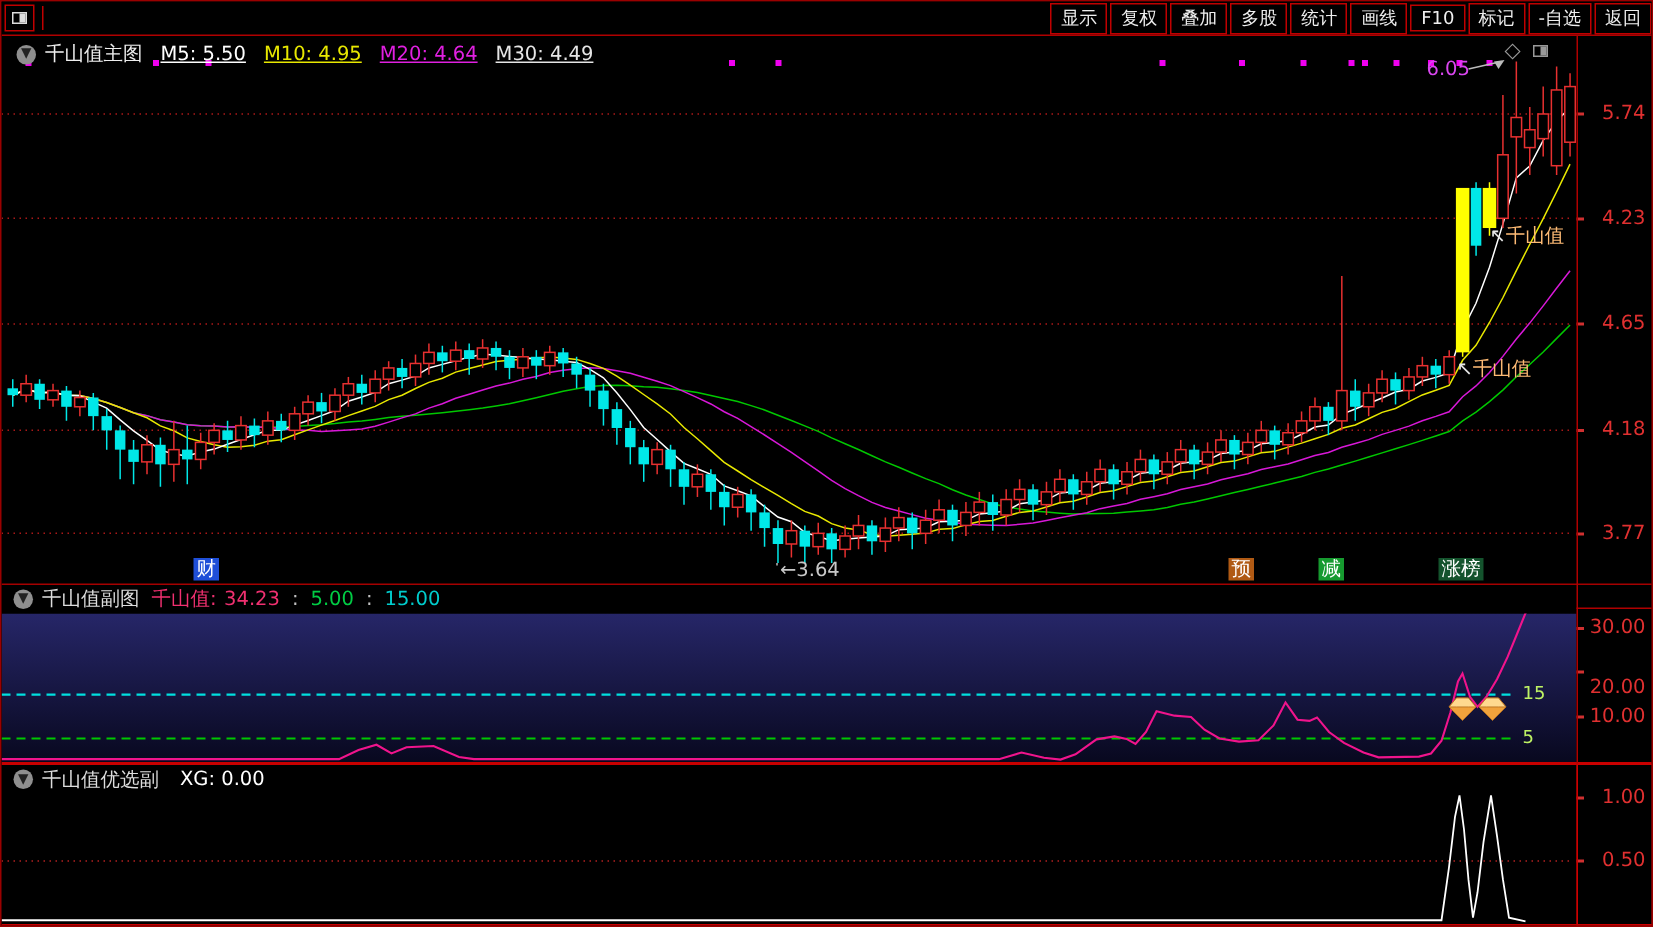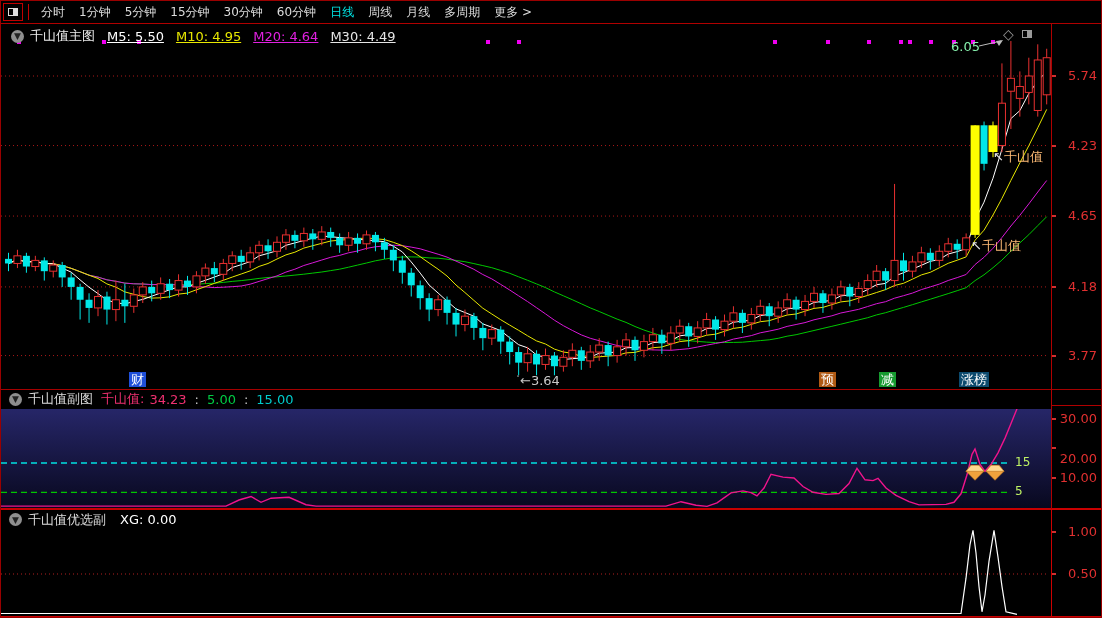--- a/index.html
+++ b/index.html
@@ -40,34 +40,33 @@
 </head>
 <body>
 
 <div id="root">
 
   <div id="toolbar">
     <div class="tb-icon-box">
       <span class="win-glyph"></span>
     </div>
     <div class="tb-sep"></div>
-    <div id="tb-left" style="display:flex;align-items:center;">
-        <span class="tb-item">分时</span>
-        <span class="tb-item">1分钟</span>
-        <span class="tb-item">5分钟</span>
-        <span class="tb-item">15分钟</span>
-        <span class="tb-item">30分钟</span>
-        <span class="tb-item">60分钟</span>
-        <span class="tb-item active">日线</span>
-        <span class="tb-item">周线</span>
-        <span class="tb-item">月线</span>
-        <span class="tb-item">多周期</span>
-        <span class="tb-item">更多 &gt;</span>
+    <div class="tb-spacer"></div>
+    <div id="tb-right" style="display:flex;align-items:center;margin-right:2px;">
+        <span class="tb-btn">显示</span>
+        <span class="tb-btn">复权</span>
+        <span class="tb-btn">叠加</span>
+        <span class="tb-btn">多股</span>
+        <span class="tb-btn">统计</span>
+        <span class="tb-btn">画线</span>
+        <span class="tb-btn">F10</span>
+        <span class="tb-btn">标记</span>
+        <span class="tb-btn">-自选</span>
+        <span class="tb-btn">返回</span>
       </div>
-    <div class="tb-spacer"></div>
   </div>
 
   <div class="hdr" style="left:4px;top:25px;height:20px;">
     <span class="chev-circle">▼</span>
     <span>千山值主图</span>
     <span id="ma-labels" style="display:inline-flex;">
         <span class="ma" style="color: rgb(255, 255, 255);">M5: 5.50</span>
         <span class="ma" style="color: rgb(232, 232, 0);">M10: 4.95</span>
         <span class="ma" style="color: rgb(224, 32, 224);">M20: 4.64</span>
         <span class="ma" style="color: #e5e5e5;">M30: 4.49</span>
@@ -569,29 +568,29 @@
       <rect x="907" y="15" width="4" height="4" fill="#f000f0"></rect>
       <rect x="928" y="15" width="4" height="4" fill="#f000f0"></rect>
       <rect x="951" y="15" width="4" height="4" fill="#f000f0"></rect>
       <rect x="970" y="15" width="4" height="4" fill="#f000f0"></rect>
       <rect x="990" y="15" width="4" height="4" fill="#f000f0"></rect>
       <line x1="978" y1="21" x2="1000" y2="16" stroke="#bbbbbb"></line>
       <polygon points="1002,15 995,16 998,21" fill="#bbbbbb"></polygon>
       <line x1="517" y1="350.25490772860616" x2="517" y2="352" stroke="#bbbbbb"></line>
     </svg>
 
-  <div class="ann" style="left:950px;top:38px;color:#86efac;">6.05</div>
+  <div class="ann" style="left:950px;top:38px;color:#d946ef;">6.05</div>
   <div class="ann" id="sig-label-1" style="left:992px;top:147px;"><span class="arr">↖</span><span class="yel">千山值</span></div>
   <div class="ann" id="sig-label-2" style="left:970px;top:236px;"><span class="arr">↖</span><span class="yel">千山值</span></div>
   <div class="ann" style="left:519px;top:372px;color:#c8c8c8;">←3.64</div>
   <div id="badges">
       <div class="badge" style="left: 128px; top: 371px; background: rgb(31, 79, 216);">财</div>
       <div class="badge" style="left: 818px; top: 371px; background: rgb(176, 90, 20);">预</div>
       <div class="badge" style="left: 878px; top: 371px; background: rgb(22, 154, 47);">减</div>
-      <div class="badge" style="left: 958px; top: 371px; background: #0c4a6e;">涨榜</div>
+      <div class="badge" style="left: 958px; top: 371px; background: #14532d;">涨榜</div>
     </div>
 
   <div class="redline" style="top:388px;height:1px;background:#a50000;"></div>
   <div class="redline" style="top:507px;height:2px;background:#c80000;"></div>
   <div class="redline" style="top:615px;height:2px;background:#c80000;"></div>
 
   <div class="hdr" style="left:2px;top:389px;height:18px;">
     <span class="chev-circle">▼</span>
     <span style="color:#ddd;">千山值副图</span>
     <span class="legend-item" style="color:#f03070;">千山值:</span>

